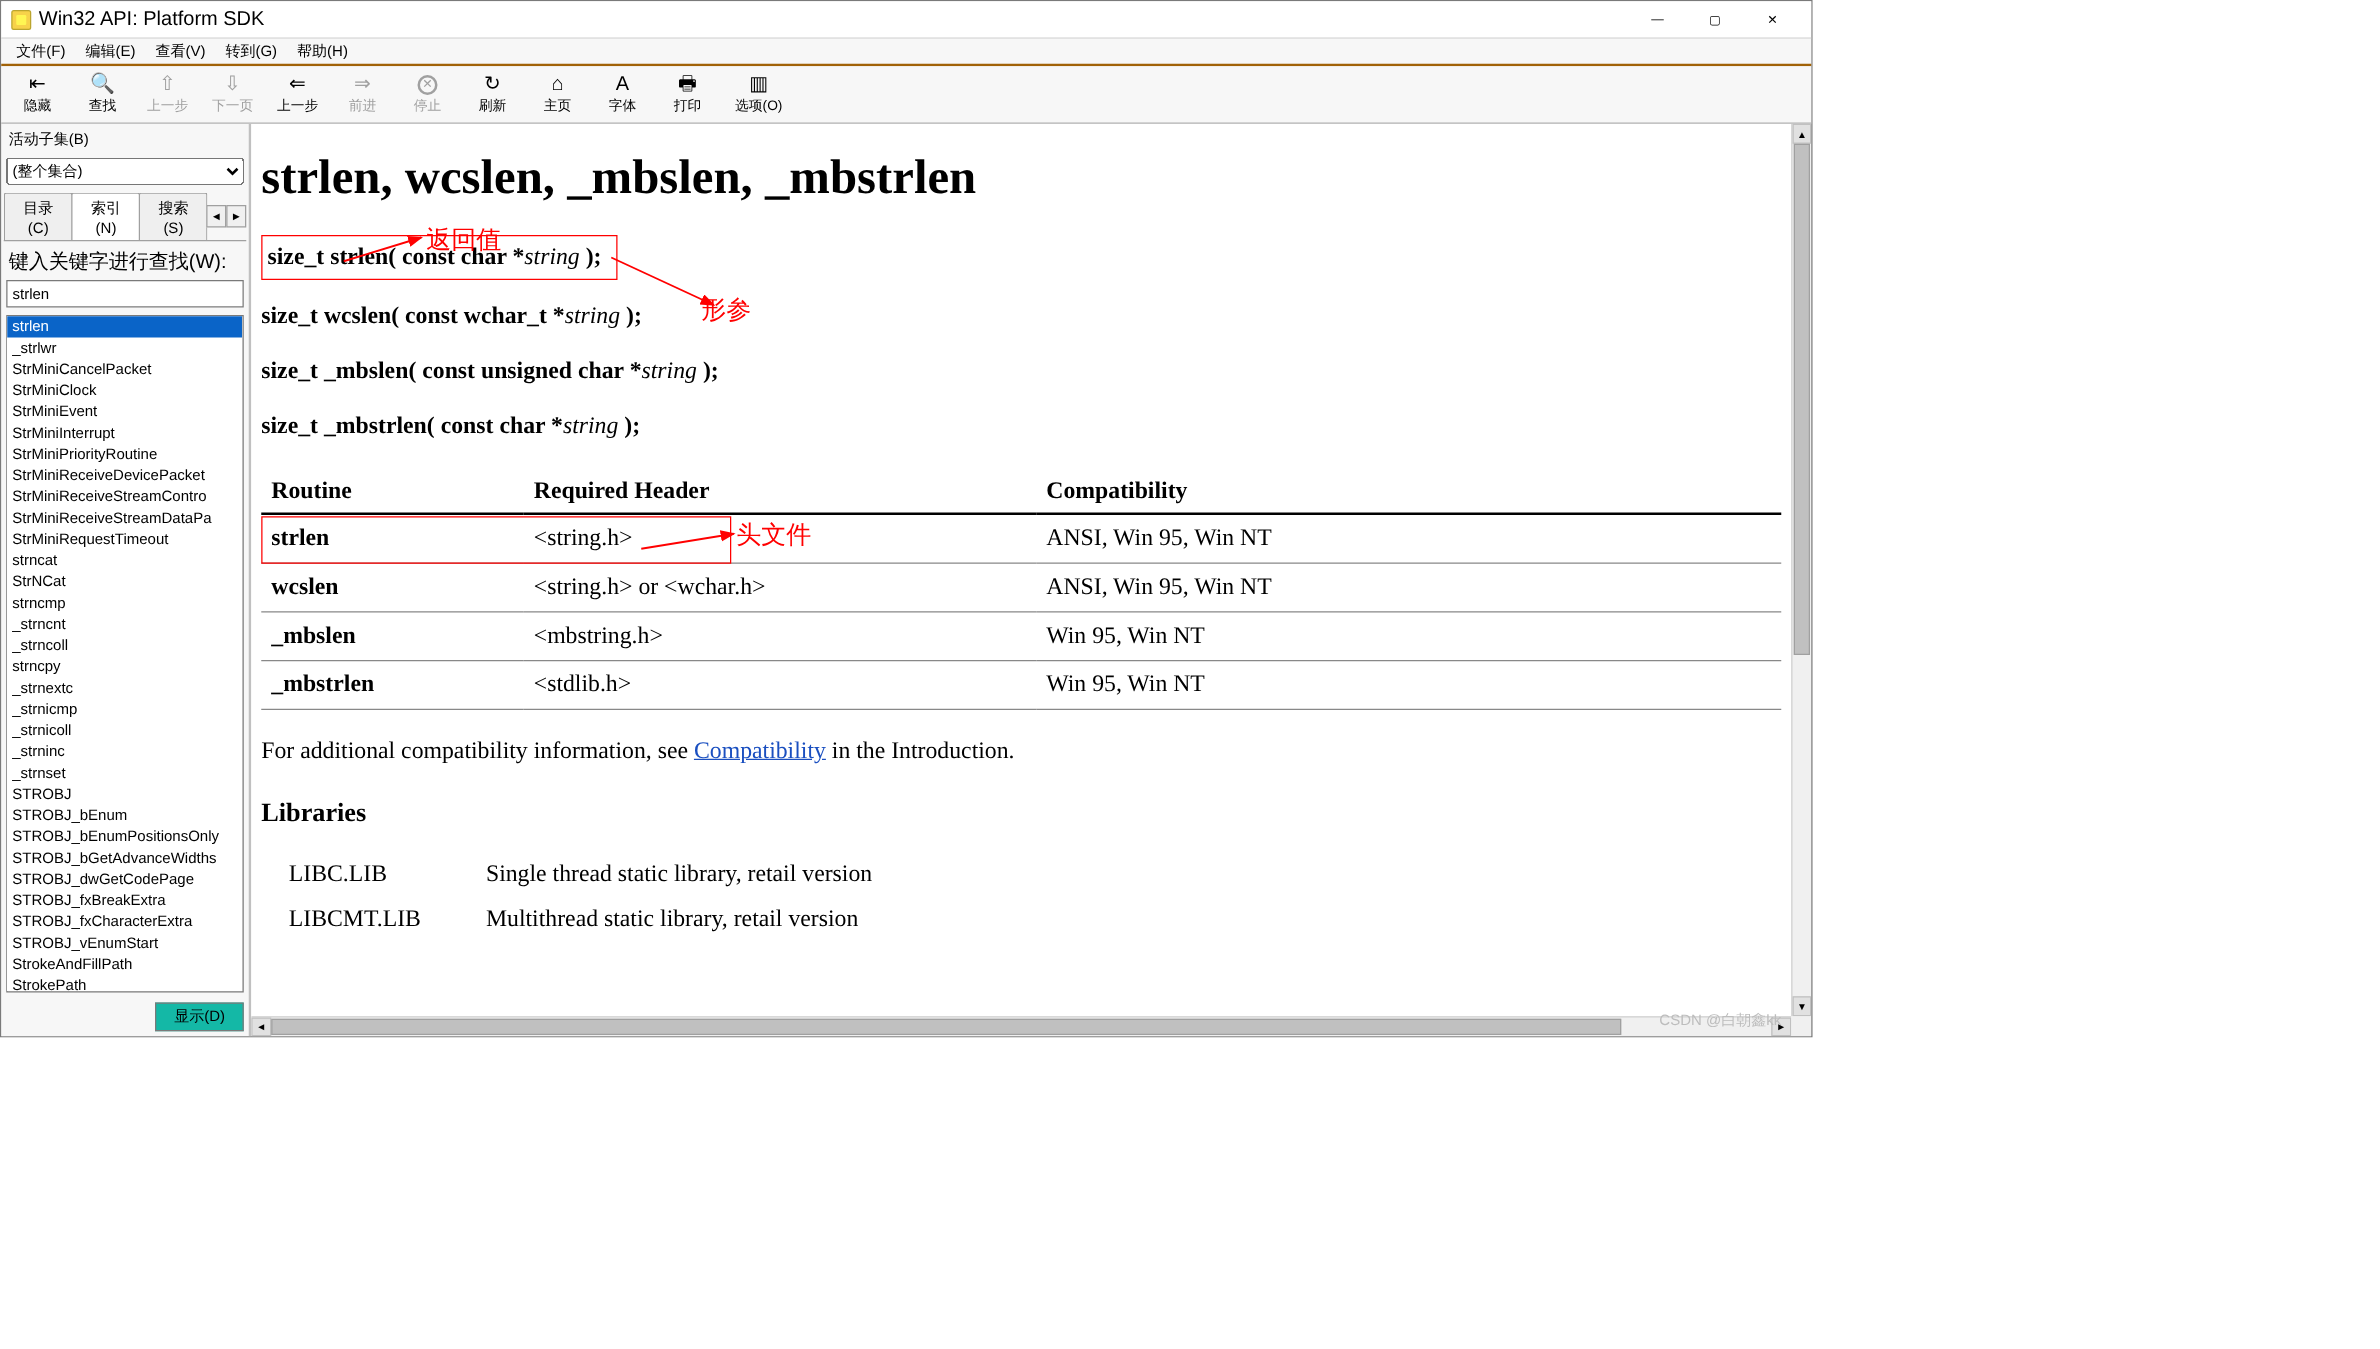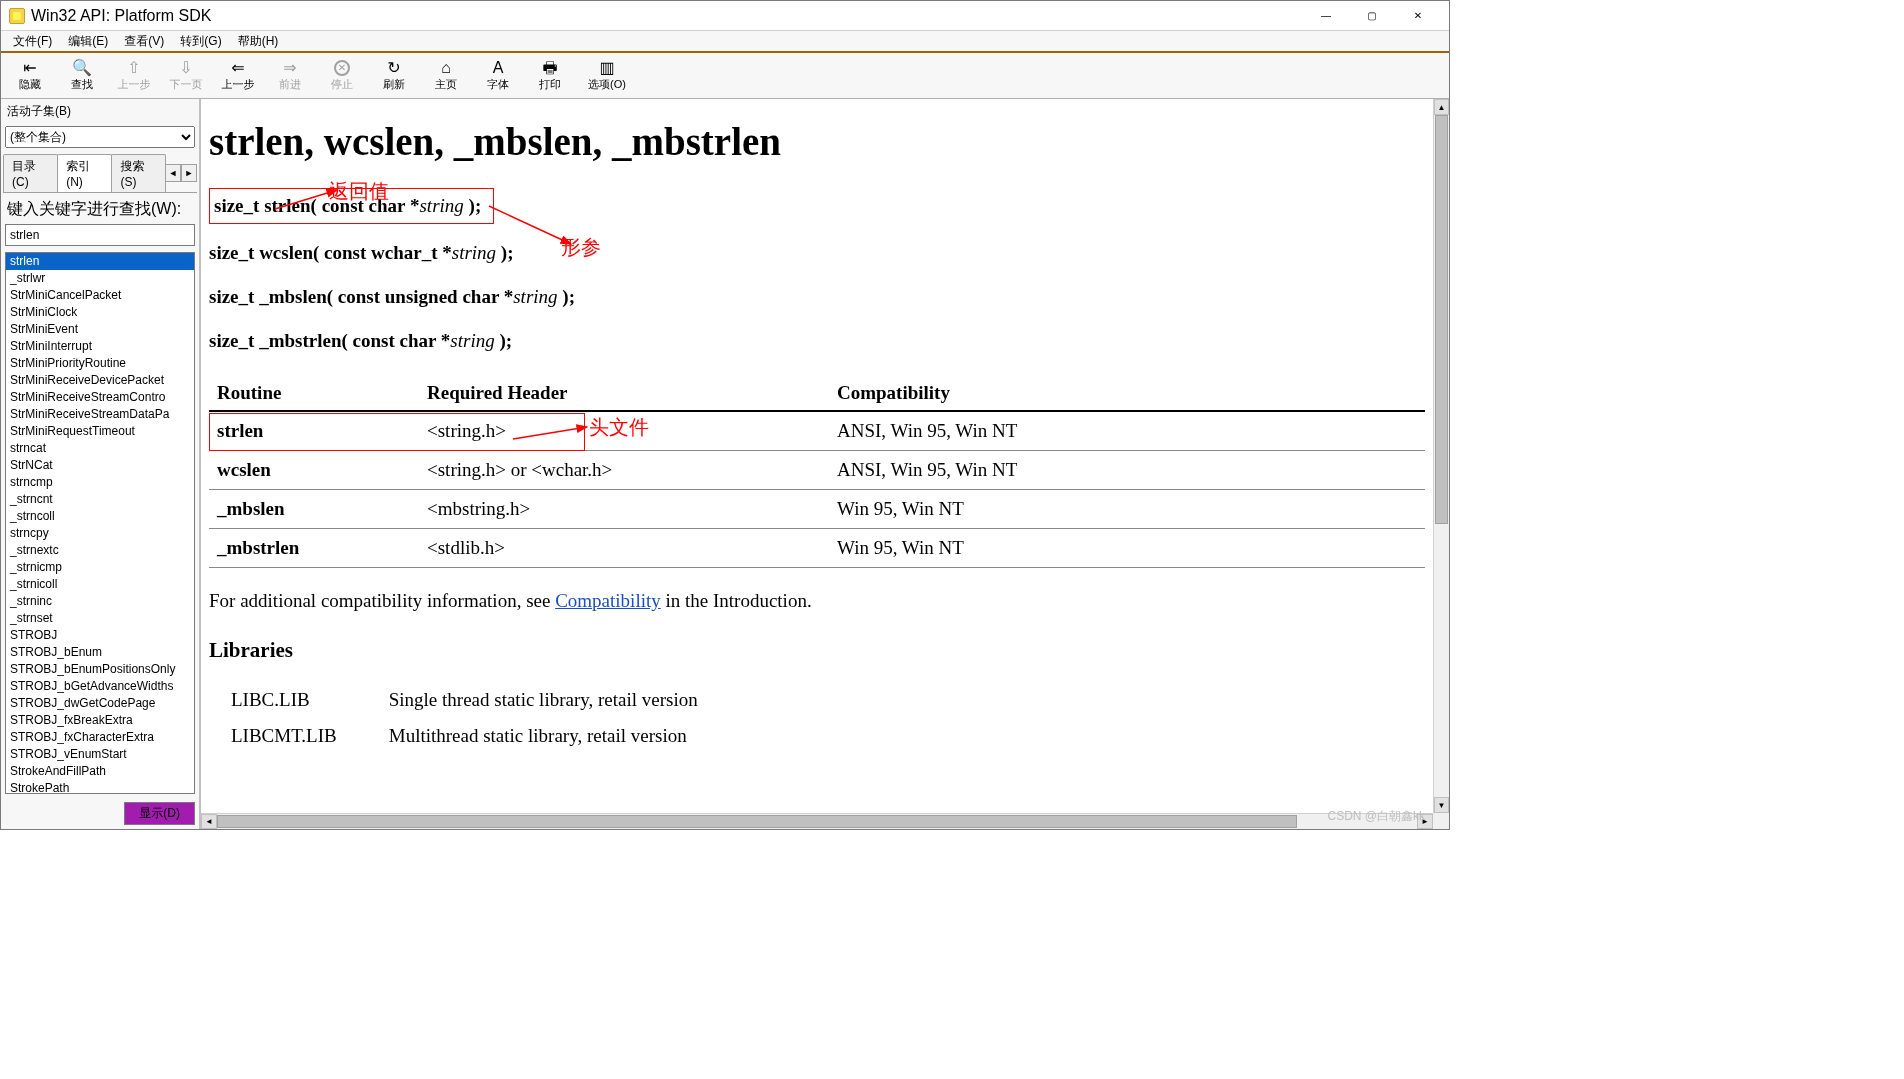--- a/index.html
+++ b/index.html
@@ -23,32 +23,32 @@
   .tbtn.disabled .glyph { color:#a0a0a0;}
   #tb-stop .glyph { color:#d23; border:2px solid #d23; border-radius:50%; width:16px; height:16px; display:flex;align-items:center;justify-content:center; font-size:10px;}
   #tb-stop.disabled .glyph { color:#a0a0a0; border-color:#a0a0a0;}
   .tbtn-wide { width:60px;}
 
   .body { flex:1; display:flex; overflow:hidden;}
 
   .nav { width:200px; border-right:2px solid #c0c0c0; display:flex; flex-direction:column; background:#f7f7f7;}
   .navhead { font-size:12px; padding:4px 6px;}
   .nav select { margin:2px 4px; height:22px; font-size:12px;}
-  .tabs { display:flex; align-items:center; margin:4px 2px 0 2px; font-size:12px; border-bottom:1px solid #a0a0a0; position:relative;}
+  .tabs { display:flex; align-items:center; margin:4px 2px 0 2px; font-size:12px; border-bottom:1px solid #a0a0a0; position:relative;text-align:center;}
   .tab { padding:3px 8px; border:1px solid #a0a0a0; border-bottom:none; margin-right:-1px; background:#efefef; cursor:default; border-radius:2px 2px 0 0;}
   .tab.active { background:#fff;}
   .tabs .scroll { margin-left:auto; display:flex;}
   .tabs .scrollbtn { width:16px; height:18px; border:1px solid #a0a0a0; background:#f0f0f0; display:flex; align-items:center; justify-content:center; font-size:9px; cursor:default;}
   .searchlbl { font-size:16px; padding:6px 6px 2px 6px;}
   .kwbox { margin:2px 4px; height:22px; font-size:12px; padding:2px 4px; border:1px solid #7a7a7a;}
   .list { flex:1; margin:4px; background:#fff; border:1px solid #7a7a7a; overflow-y:auto; overflow-x:hidden; font-size:12px; font-family: Tahoma, sans-serif;}
   .list .item { padding:1px 4px; white-space:nowrap; cursor:default; line-height:15px;}
   .list .item.selected { background:#0a64c8; color:#fff;}
   .showbtn-row { display:flex; justify-content:flex-end; padding:4px;}
-  .showbtn { padding:2px 14px; font-size:12px; border:1px solid #7a7a7a; background:#a21caf; cursor:default;}
+  .showbtn { padding:2px 14px; font-size:12px; border:1px solid #7a7a7a; background:#14b8a6; cursor:default;}
 
   .content-wrap { flex:1; position:relative; overflow:hidden; background:#fff;}
   .content { position:absolute; inset:0 16px 16px 0; overflow:auto; padding: 14px 8px; font-family: "Times New Roman", serif; font-size:19px; color:#000;}
   .content h1 { font-size:39px; font-weight:bold; margin:6px 0 20px 0;}
   .content p.desc { font-size:19px; margin-bottom:10px;}
   .sig { font-size:19px; font-weight:bold; margin:18px 0 0 0;}
   .sig .param { font-style:italic; font-weight:normal;}
   .sig-box { border:1px solid red; display:inline-block; padding:6px 12px 6px 4px; margin-top:4px;}
 
   .annot { position:absolute; color:red; font-family:"SimSun","宋体",serif; font-size:20px;}
@@ -209,21 +209,21 @@
       <div class="showbtn-row">
         <button class="showbtn">显示(D)</button>
       </div>
     </div>
 
     <div class="content-wrap">
       <div class="content">
         <h1>strlen, wcslen, _mbslen, _mbstrlen</h1>
 
         <div style="position:relative;">
-          <span class="annot" style="left:120px; top:-6px;">返回值</span>
+          <span class="annot" style="left:132px; top:-6px;">返回值</span>
           <svg class="anarrow" style="left:66px; top:3px;" width="70" height="28">
             <defs>
                 <marker id="ah1" markerWidth="8" markerHeight="8" refX="7" refY="3" orient="auto">
                   <path d="M0,0 L8,3 L0,6 Z" fill="red"></path>
                 </marker>
               </defs>
             <line x1="0" y1="22" x2="62" y2="3" stroke="red" stroke-width="1.5" marker-end="url(#ah1)"></line>
           </svg>
           <div class="sig-box">
             <span class="sig">

